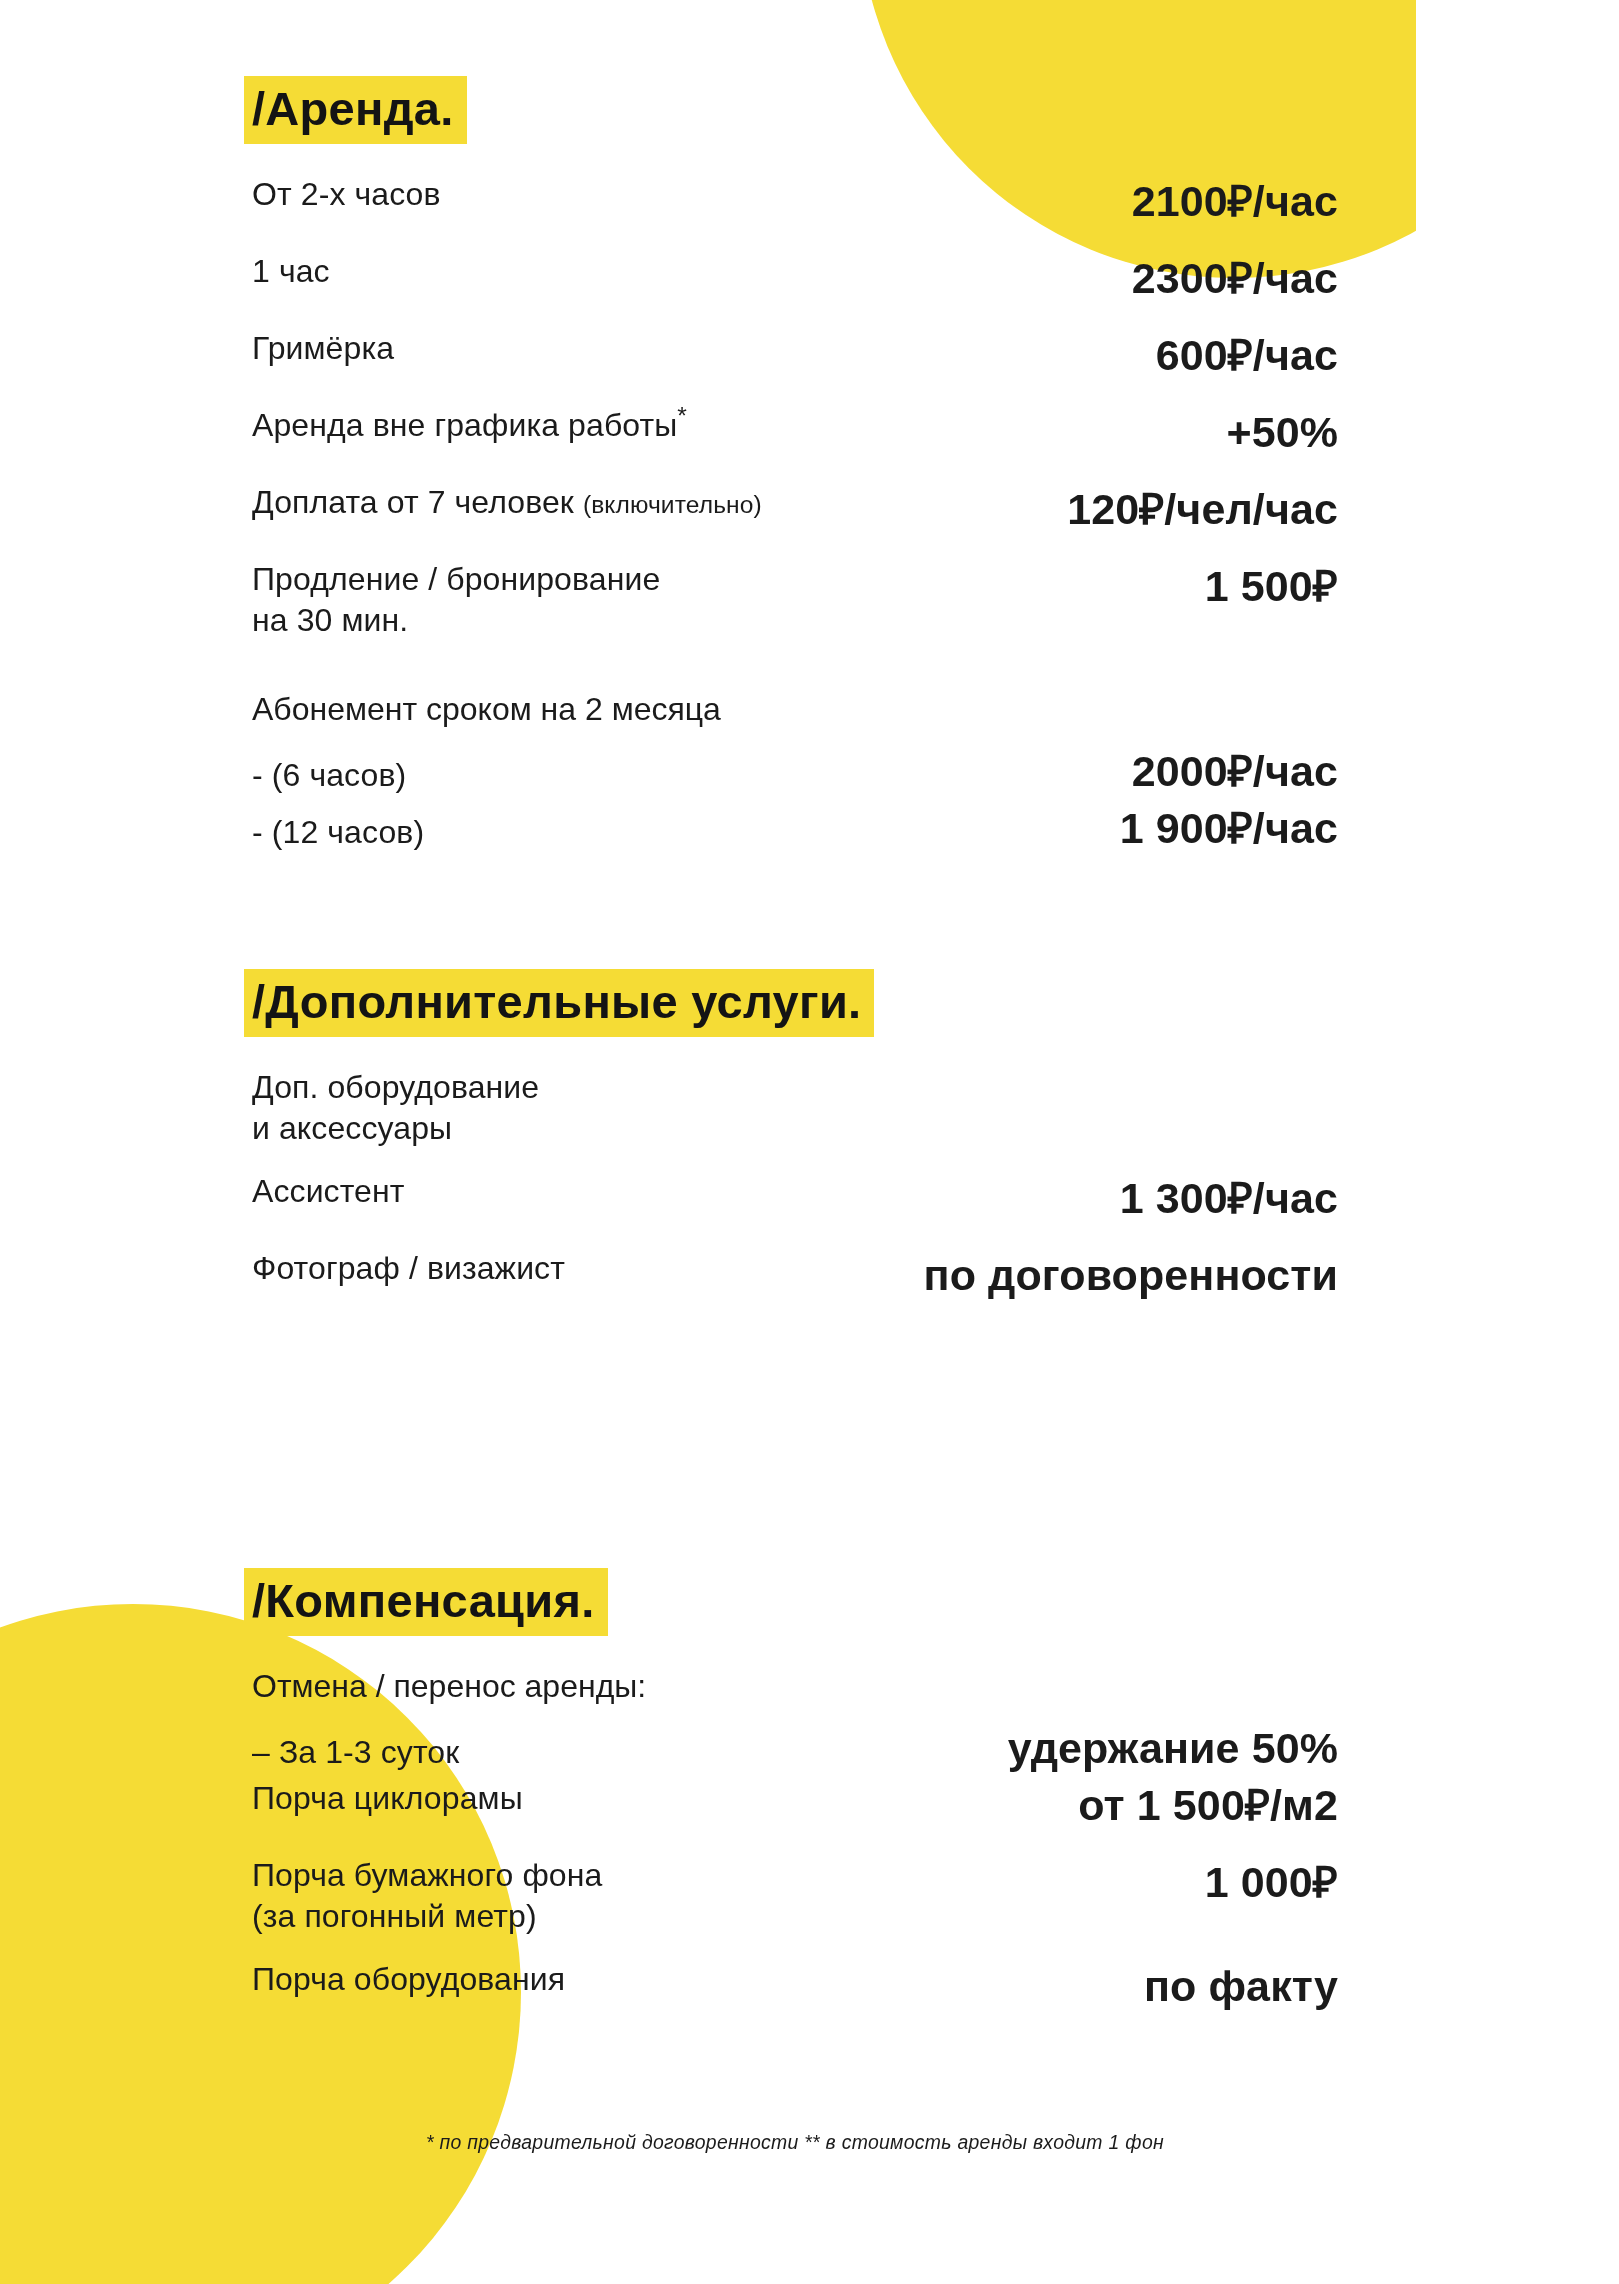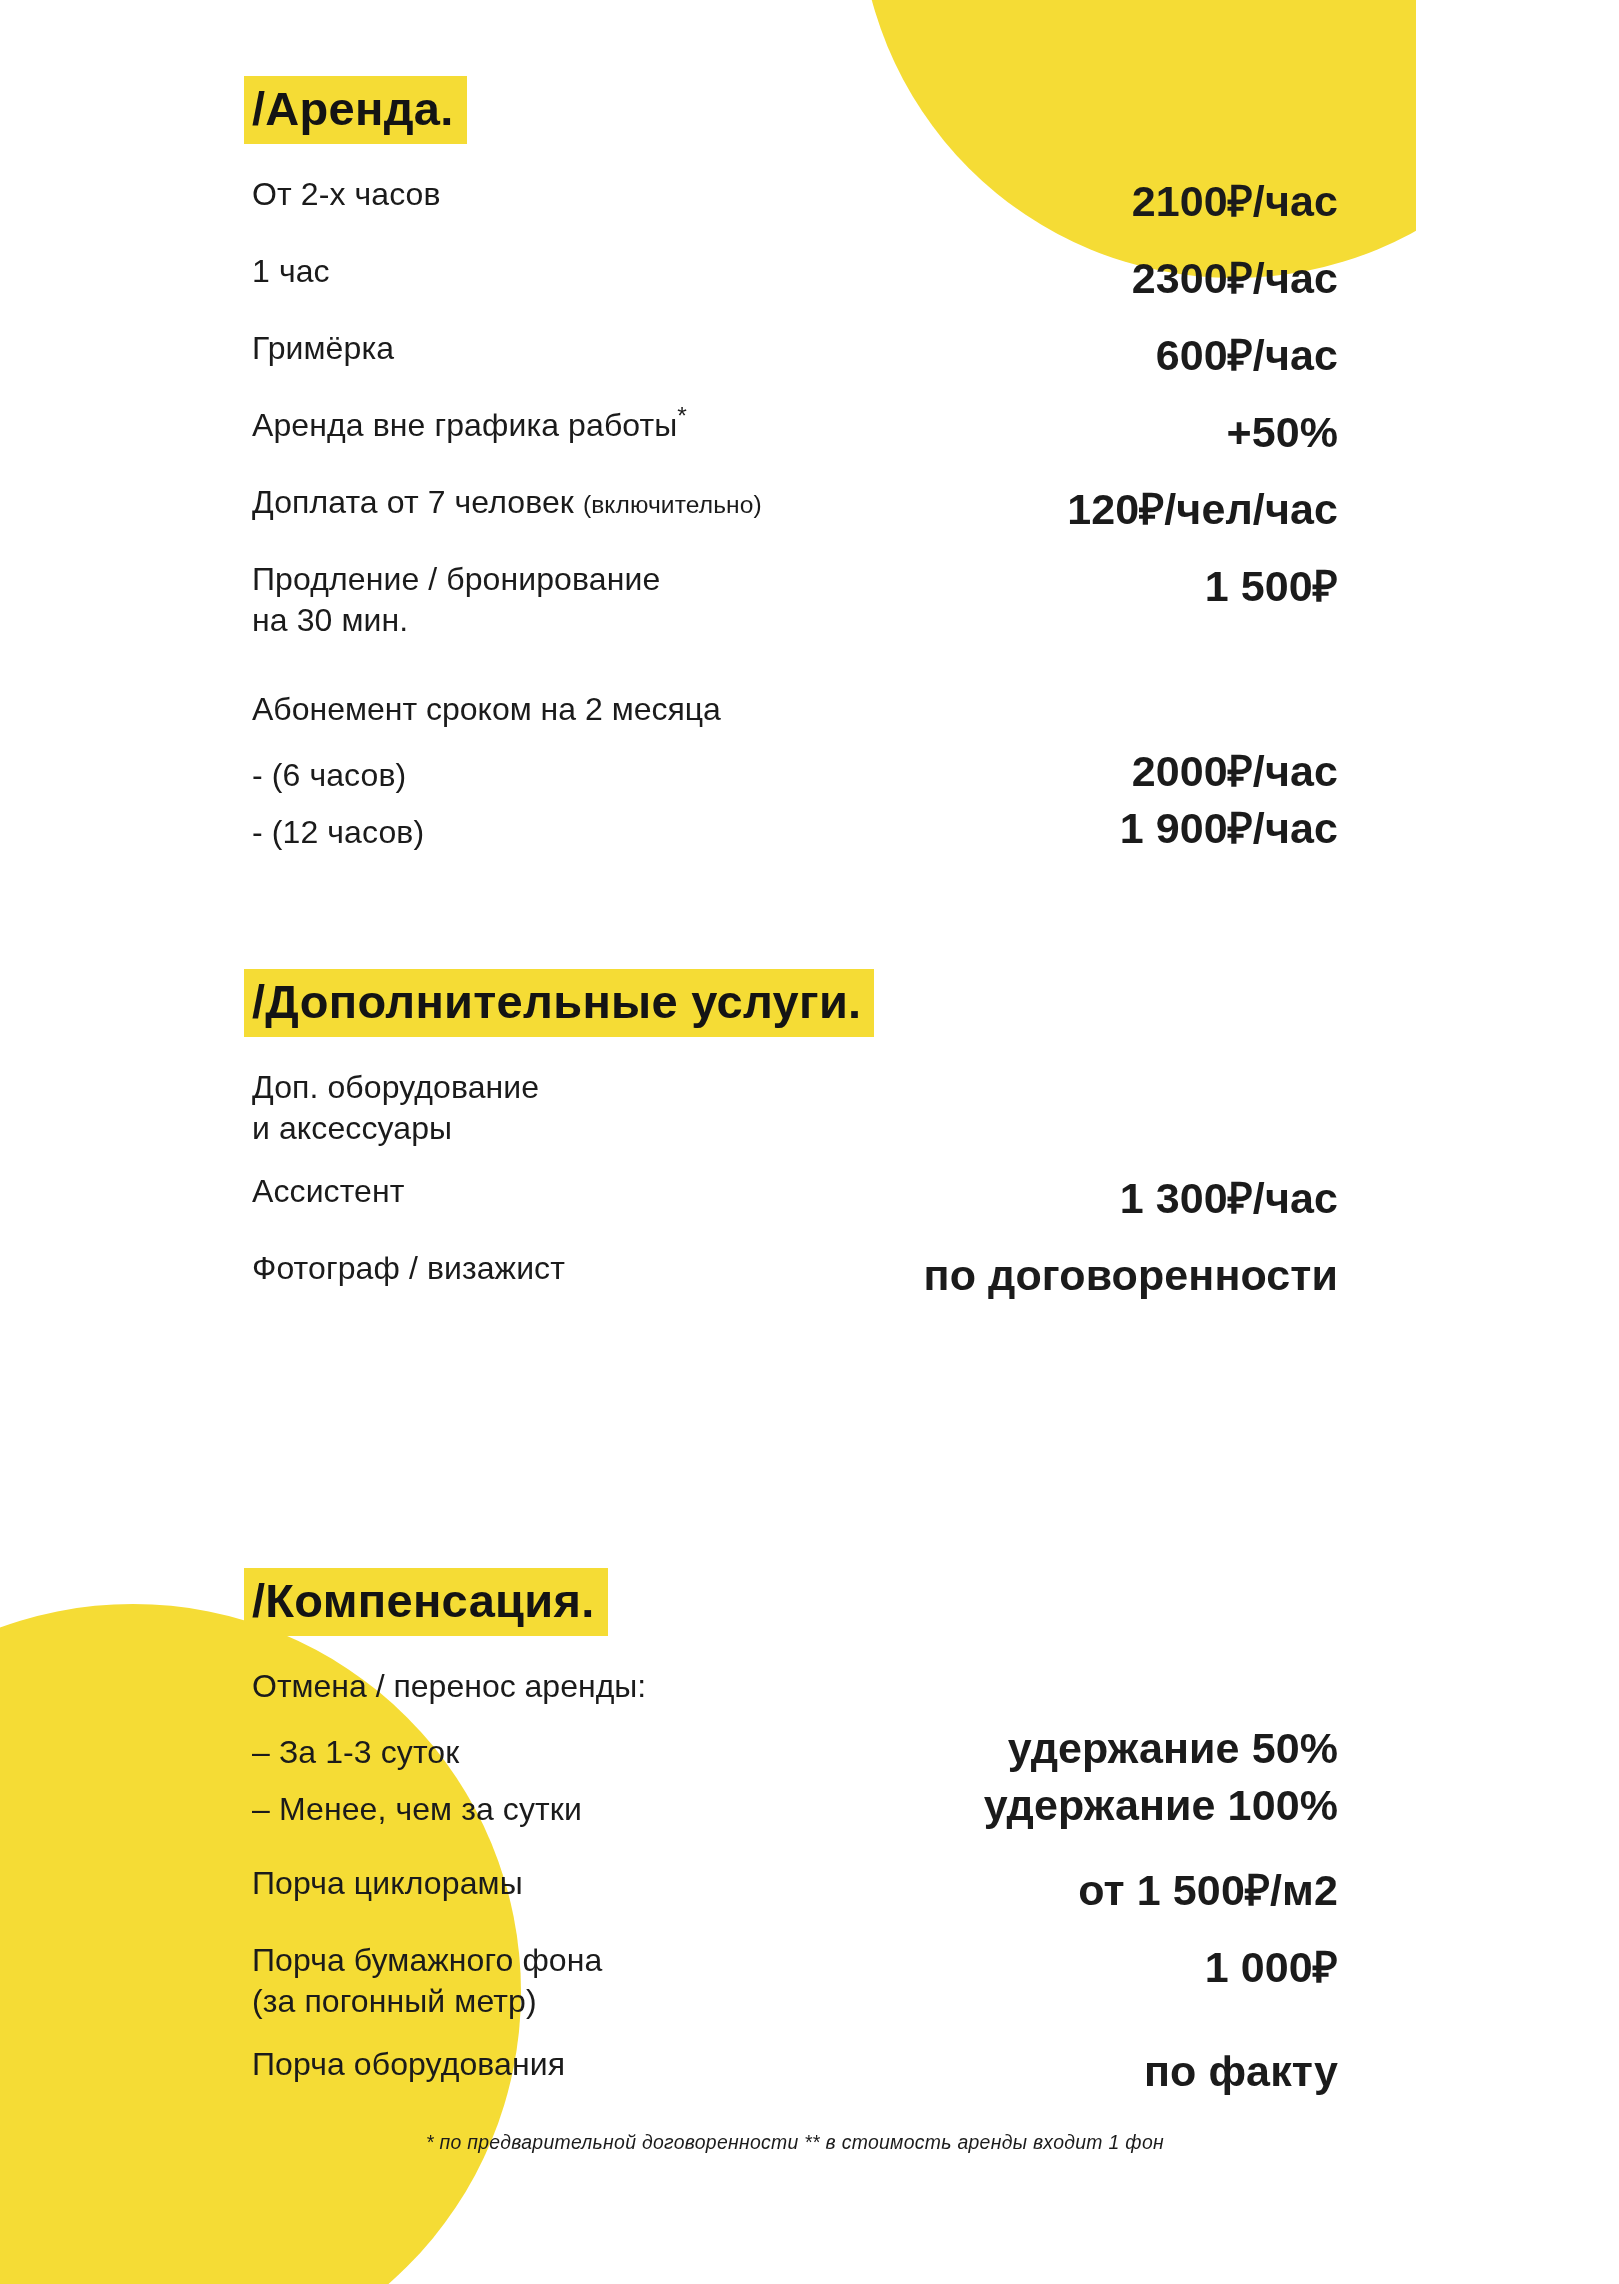--- a/index.html
+++ b/index.html
@@ -226,24 +226,20 @@
 
       <div class="rows">
 
         <div class="group-heading">Отмена / перенос аренды:</div>
 
         <div class="subrow">
           <div class="row-label">– За 1-3 суток</div>
           <div class="row-value">удержание 50%</div>
         </div>
 
-        <div class="subrow" style="margin-bottom:30px;">
-          <div class="row-label">– Менее, чем за сутки</div>
-          <div class="row-value">удержание 100%</div>
-        </div>
 
         <div class="row">
           <div class="row-label">Порча циклорамы</div>
           <div class="row-value">от 1 500₽/м2</div>
         </div>
 
         <div class="row">
           <div class="row-label">Порча бумажного фона
 (за погонный метр)</div>
           <div class="row-value">1 000₽</div>

